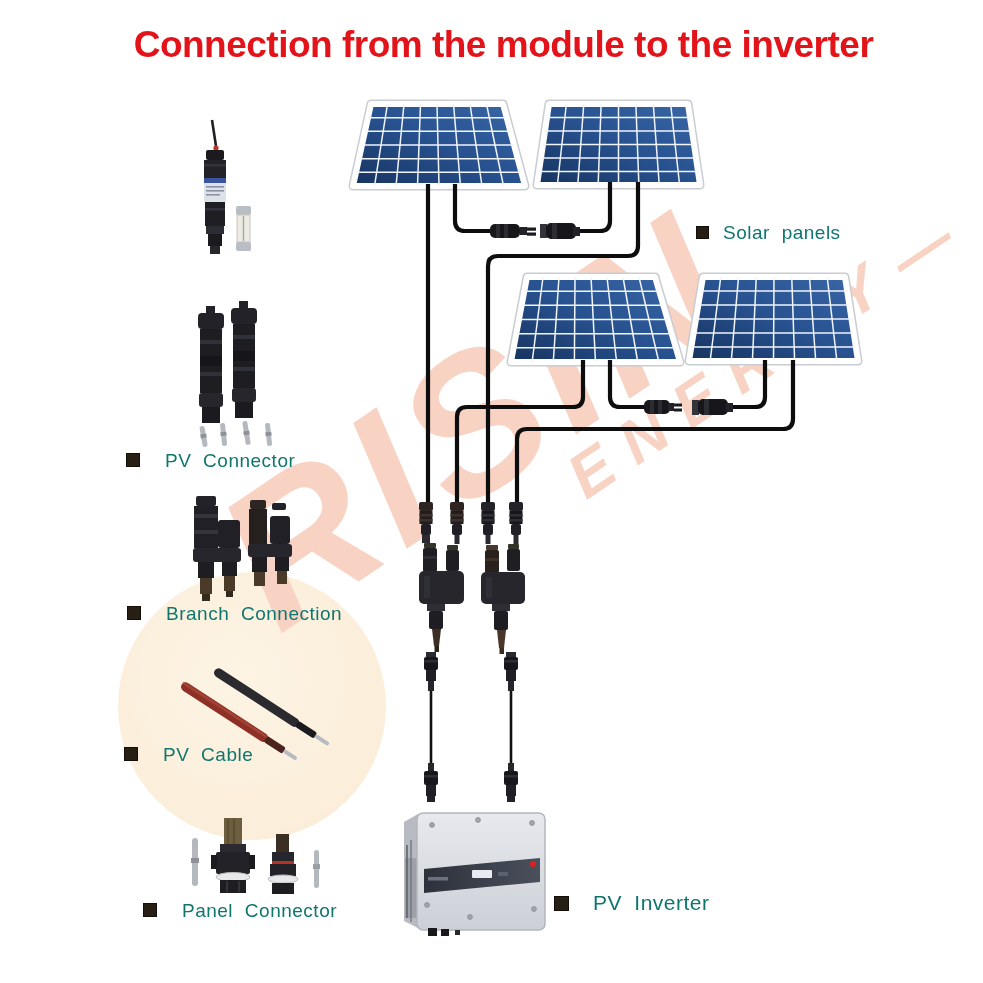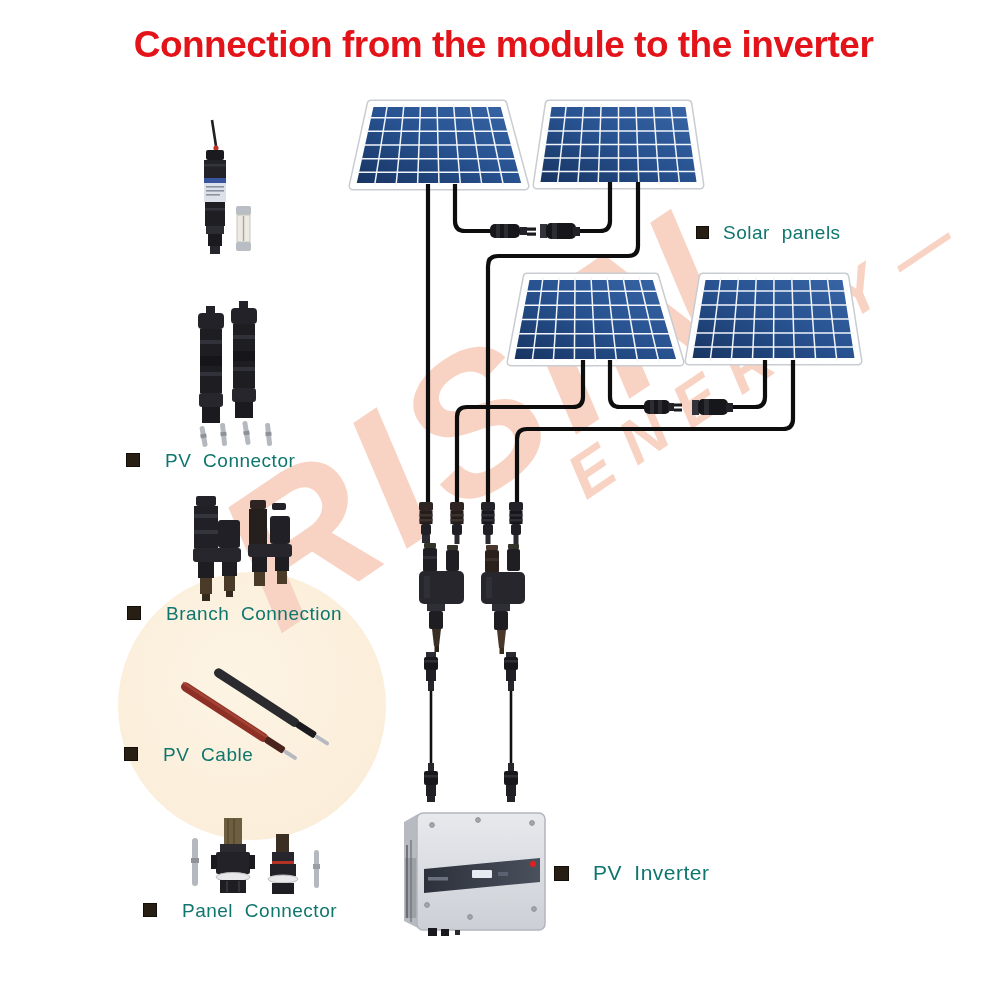--- a/index.html
+++ b/index.html
@@ -34,21 +34,21 @@
   #legend-branch{left:127px;top:603px;}
   #legend-branch .bullet{margin-top:3px;}
   #legend-cable{left:124px;top:744px;}
   #legend-cable .bullet{margin-top:3px;}
   #legend-panel-connector{left:126px;top:900px;margin-left:17px;}
   #legend-panel-connector .bullet{margin-top:3px;}
 
   #label-solar-panels{left:696px;top:222px;}
   #label-solar-panels .bullet{width:11px;height:11px;margin-top:4px;}
   #label-solar-panels .legend-text{margin-left:14px;font-size:19px;}
-  #label-pv-inverter{left:554px;top:862px;}
+  #label-pv-inverter{left:554px;top:892px;}
   #label-pv-inverter .bullet{width:13px;height:13px;margin-top:4px;}
   #label-pv-inverter .legend-text{margin-left:24px;font-size:21px;}
 </style>
 </head>
 <body>
 
 <div id="canvas">
 
   <div id="cream-circle"></div>
   <div id="wm">

